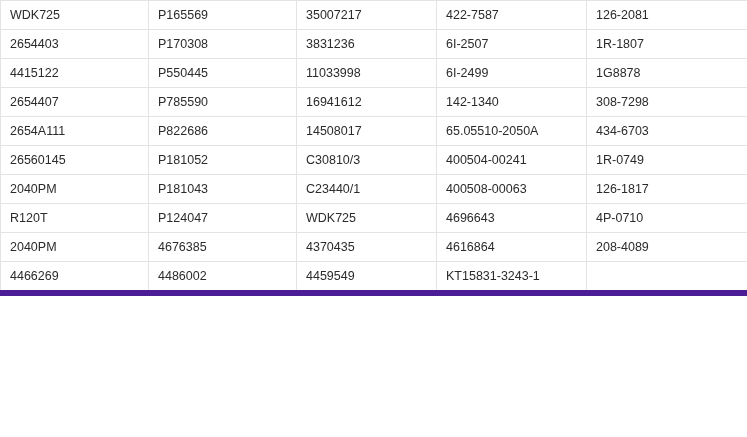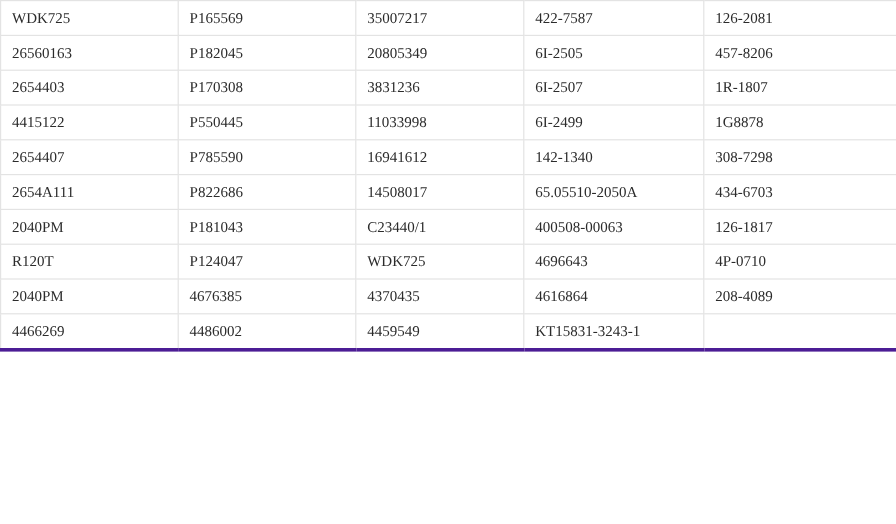--- a/index.html
+++ b/index.html
@@ -10,67 +10,59 @@
   body {
     width: 747px;
     height: 437px;
     font-family: "Liberation Sans", sans-serif;
     overflow: hidden;
   }
   #parts-table {
     border-collapse: collapse;
     width: 747px;
     table-layout: fixed;
-    font-family: Liberation Serif, serif;
   }
   #parts-table td {
     border: 1px solid #e3e3e3;
     height: 28px;
     padding: 0 0 0 9px;
     font-size: 12.5px;
     color: #2b2b2b;
     vertical-align: middle;
     white-space: nowrap;
     overflow: hidden;
     text-overflow: ellipsis;
     background: #ffffff;
     line-height: 28px;
   }
   #parts-table col.c0 { width: 148px; }
   #parts-table col.c1 { width: 148px; }
   #parts-table col.c2 { width: 140px; }
   #parts-table col.c3 { width: 150px; }
   #parts-table col.c4 { width: 161px; }
-  #parts-table tr:last-child td { border-bottom: 3px solid #4c1d95; }
+  #parts-table tr:last-child td { border-bottom: 6px solid #4c1d95; }
 </style>
 </head>
 <body>
 
 <table id="parts-table">
   <colgroup>
     <col class="c0">
       <col class="c1">
       <col class="c2">
       <col class="c3">
       <col class="c4">
   </colgroup>
   <tbody>
       <tr>
         <td>WDK725</td>
         <td>P165569</td>
         <td>35007217</td>
         <td>422-7587</td>
         <td>126-2081</td>
-      </tr>
-      <tr>
-        <td>26560163</td>
-        <td>P182045</td>
-        <td>20805349</td>
-        <td>6I-2505</td>
-        <td>457-8206</td>
       </tr>
       <tr>
         <td>2654403</td>
         <td>P170308</td>
         <td>3831236</td>
         <td>6I-2507</td>
         <td>1R-1807</td>
       </tr>
       <tr>
         <td>4415122</td>
@@ -85,20 +77,27 @@
         <td>16941612</td>
         <td>142-1340</td>
         <td>308-7298</td>
       </tr>
       <tr>
         <td>2654A111</td>
         <td>P822686</td>
         <td>14508017</td>
         <td>65.05510-2050A</td>
         <td>434-6703</td>
+      </tr>
+      <tr>
+        <td>26560145</td>
+        <td>P181052</td>
+        <td>C30810/3</td>
+        <td>400504-00241</td>
+        <td>1R-0749</td>
       </tr>
       <tr>
         <td>2040PM</td>
         <td>P181043</td>
         <td>C23440/1</td>
         <td>400508-00063</td>
         <td>126-1817</td>
       </tr>
       <tr>
         <td>R120T</td>

